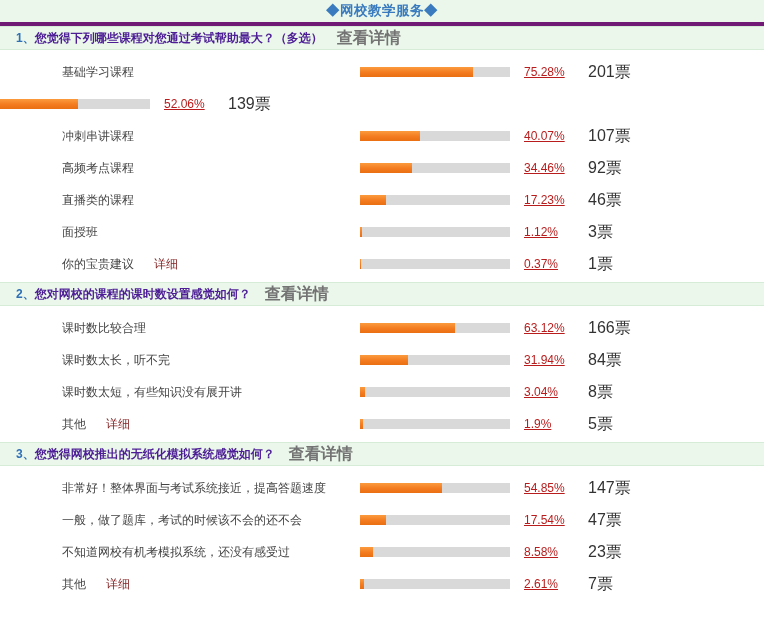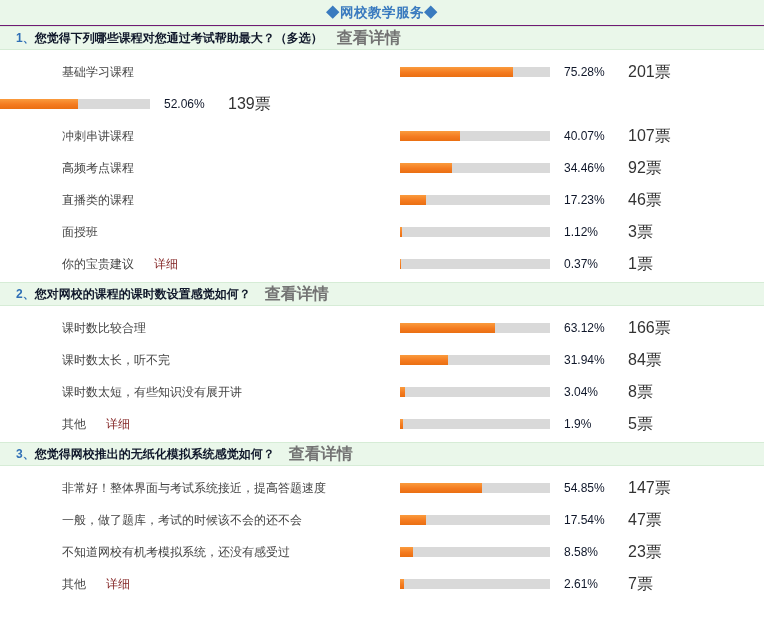--- a/index.html
+++ b/index.html
@@ -11,21 +11,21 @@
     font-family: "Liberation Sans", sans-serif;
     font-size: 12px;
     color: #333;
     overflow: hidden;
   }
   .page { width: 764px; position: relative; }
 
   .title-bar {
     height: 26px;
     background: #eaf7ea;
-    border-bottom: 1px solid #701a75;
+    border-bottom: 4px solid #701a75;
     display: flex;
     align-items: center;
     justify-content: center;
   }
   .title-text {
     color: #3a7bbf;
     font-weight: bold;
     font-size: 13.5px;
     letter-spacing: 0.5px;
   }
@@ -39,42 +39,42 @@
     align-items: center;
     padding-left: 16px;
   }
   .section-head .num {
     color: #2f6fb5;
     font-weight: bold;
     font-size: 12px;
     white-space: nowrap;
   }
   .section-head .qtext {
-    color: #0f172a;
+    color: #4c1d95;
     font-weight: bold;
     font-size: 12px;
     white-space: nowrap;
   }
   .section-head .detail-link {
     color: #737373;
     font-size: 16px;
     margin-left: 14px;
     text-decoration: none;
     white-space: nowrap;
     font-weight: bold;
   }
 
   .rows { padding: 6px 0 2px 0; }
   .row {
     height: 32px;
     display: flex;
     align-items: center;
   }
   .row .label {
-    width: 400px;
+    width: 360px;
     padding-left: 62px;
     color: #444;
     font-size: 12px;
     white-space: nowrap;
     overflow: hidden;
   }
   .row .label .inline-detail {
     color: #7f1d1d;
     margin-left: 20px;
     text-decoration: none;
@@ -88,23 +88,24 @@
     flex: none;
   }
   .bar-fill {
     height: 10px;
     background: #f47b20;
     background: linear-gradient(to bottom, #fa9b3d 0%, #f47b20 55%, #ea6f12 100%);
   }
   .pct {
     width: 78px;
     padding-left: 14px;
-    color: #0f172a;
-    font-size: 12px;
-    white-space: nowrap;
+    color: #b91c1c;
+    font-size: 12px;
+    white-space: nowrap;
+    text-decoration: underline;
   }
   .votes {
     color: #333;
     font-size: 16px;
     white-space: nowrap;
   }
 </style>
 </head>
 <body>
 

